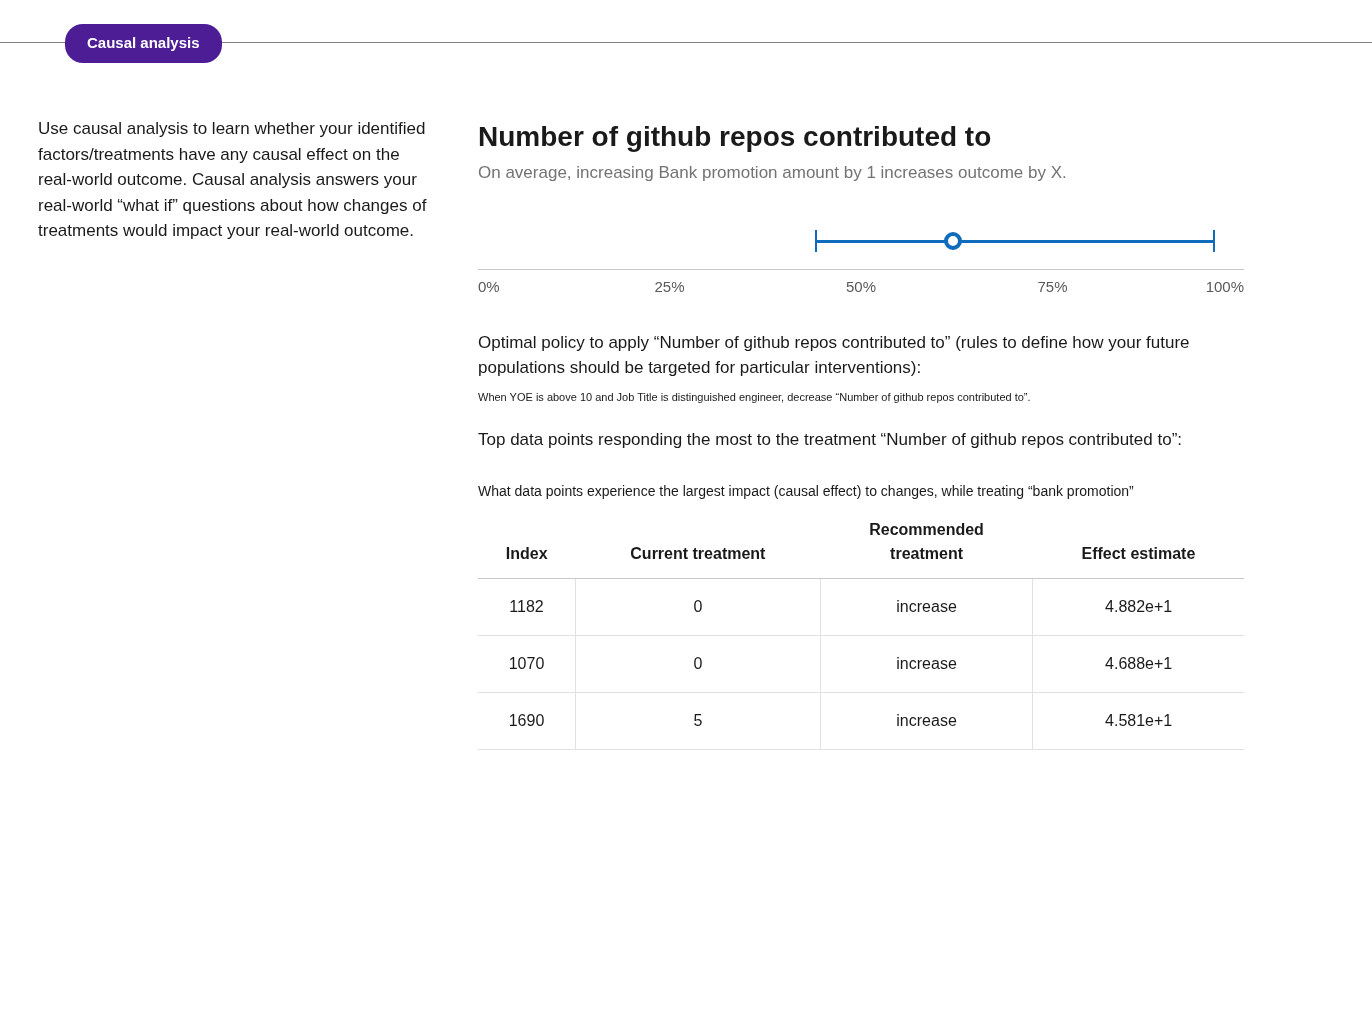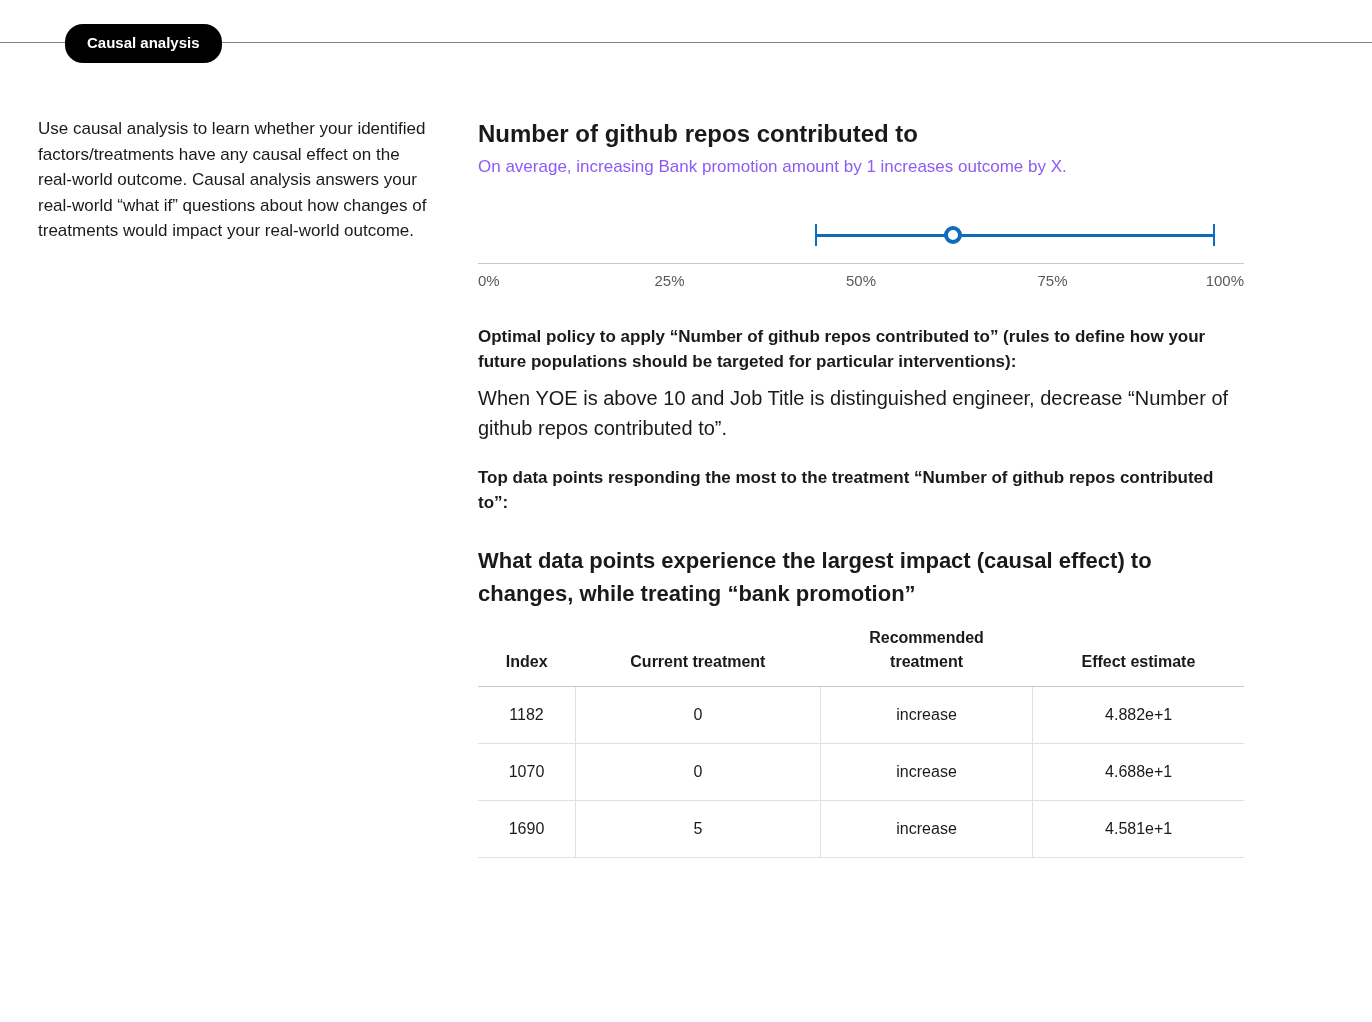--- a/index.html
+++ b/index.html
@@ -22,21 +22,21 @@
     top: 22px;
     left: 0;
     right: 0;
     height: 1px;
     background: #808080;
   }
   .tab-pill {
     position: absolute;
     left: 65px;
     top: 4px;
-    background: #000000;
+    background: #4c1d95;
     color: #ffffff;
     font-weight: 600;
     font-size: 15px;
     padding: 8px 22px;
     border-radius: 18px;
     z-index: 2;
   }
   .content {
     display: flex;
     padding: 52px 38px 40px 38px;
@@ -49,27 +49,27 @@
   .right-col {
     flex: 1;
     min-width: 0;
     padding-right: 90px;
   }
   .intro {
     font-size: 17px;
     color: #1a1a1a;
   }
   .section-title {
-    font-size: 24px;
+    font-size: 28px;
     font-weight: 700;
     margin: 0 0 2px 0;
   }
   .subtitle {
     font-size: 17px;
-    color: #8b5cf6;
+    color: #737373;
     margin-bottom: 34px;
   }
 
   
   .range-chart {
     position: relative;
     height: 88px;
     margin-bottom: 6px;
   }
   .range-track-area {
@@ -108,32 +108,31 @@
     position: absolute;
     top: 6px;
     font-size: 15px;
     color: #595959;
     transform: translateX(-50%);
   }
   .tick.first { transform: translateX(0); }
   .tick.last { transform: translateX(-100%); }
 
   .policy-heading {
-    font-weight: 700;
+    font-weight: 400;
     font-size: 17px;
     margin: 22px 16px 8px 0;
   }
   .policy-rule {
-    font-size: 20px;
+    font-size: 11px;
     margin: 6px 0 12px 0;
   }
   .top-desc {
-    font-size: 22px;
+    font-size: 14px;
     margin: 28px 0 8px 0;
-    font-weight: bold;
   }
 
   
   table.datapts {
     width: 100%;
     border-collapse: collapse;
     margin-top: 0;
   }
   table.datapts th {
     font-weight: 700;

